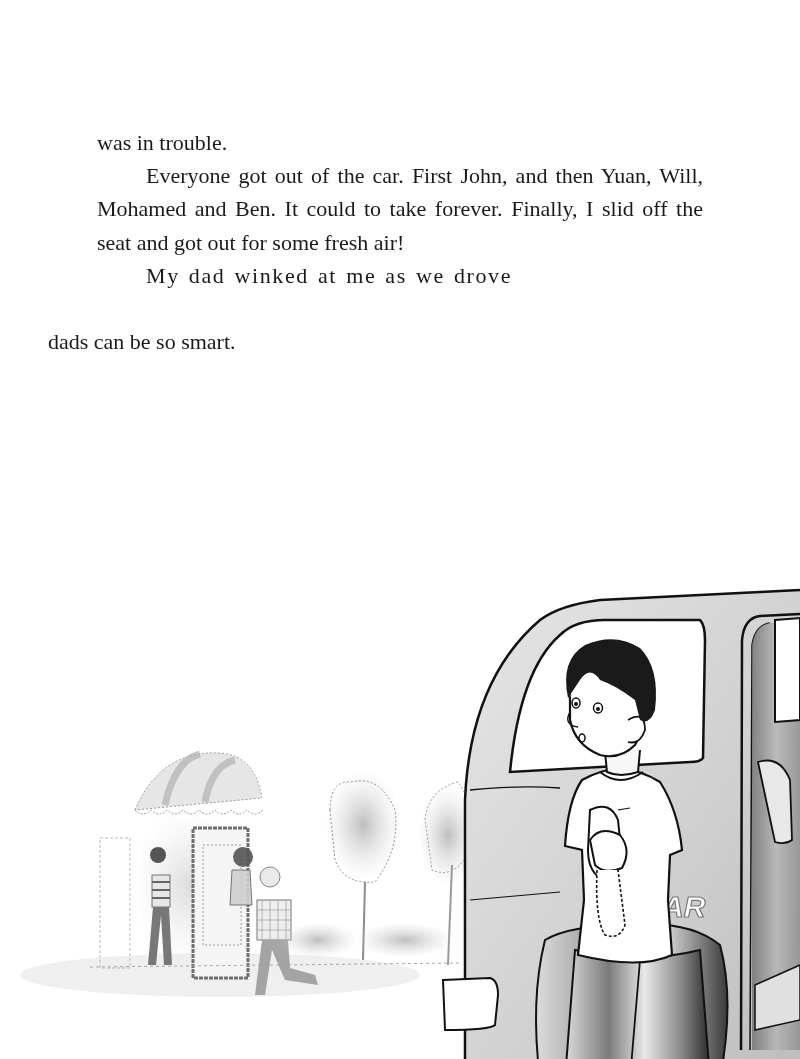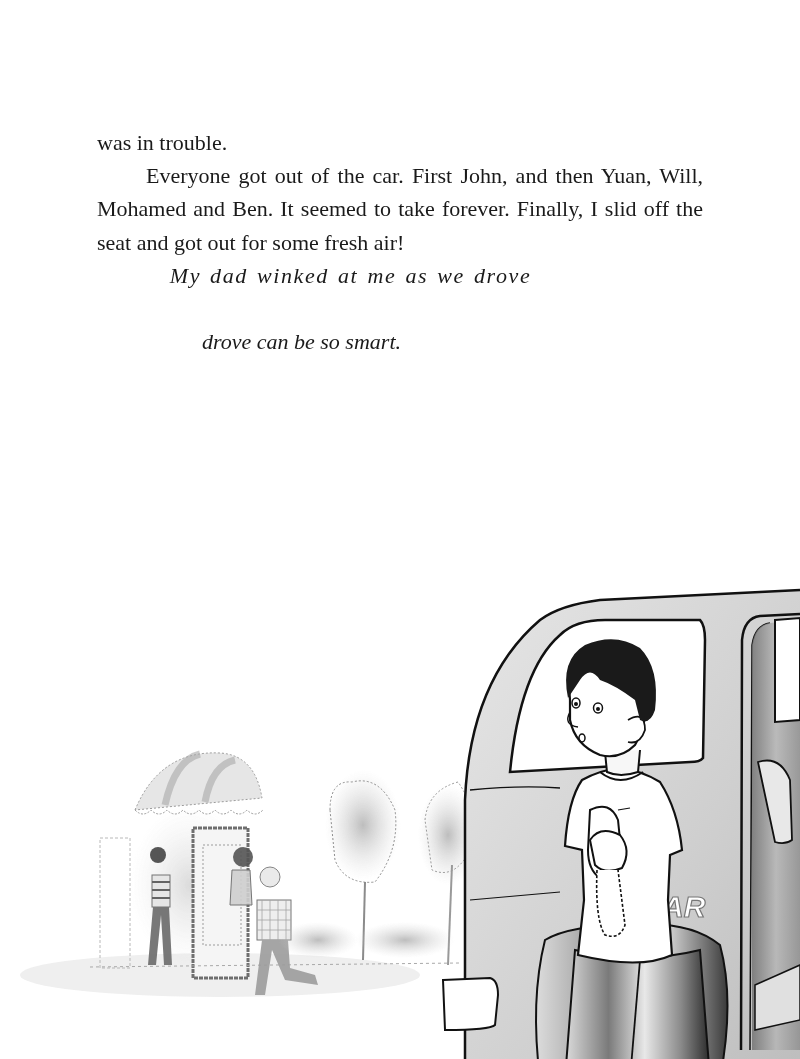--- a/index.html
+++ b/index.html
@@ -31,22 +31,21 @@
       text-align: justify;
       z-index: 2;
     }
     .para {
       margin: 0;
       text-indent: 49px;
     }
     .para.no-indent { text-indent: 0; }
     .para.narrow {
       width: 458px;
-      text-align: center;
-      font-style: italic;
+      text-align: left;
     }
     .para.narrow .wide-line {
       letter-spacing: 1.6px;
       word-spacing: 2px;
     }
     .illustration {
       position: absolute;
       left: 0;
       top: 580px;
       width: 800px;
@@ -56,25 +55,25 @@
     }
     .illustration svg { display: block; }
   </style>
 </head>
 <body>
 
 <div class="page">
 
   <div class="text-block">
     <p class="para no-indent">was in trouble.</p>
-    <p class="para">Everyone got out of the car. First John, and then Yuan, Will, Mohamed and Ben. It seemed to take forever. Finally, I slid off the seat and got out for some fresh air!</p>
+    <p class="para">Everyone got out of the car. First John, and then Yuan, Will, Mohamed and Ben. It could to take forever. Finally, I slid off the seat and got out for some fresh air!</p>
     <p class="para narrow">
       <span class="wide-line">My dad winked at me as we drove</span><br>
       <br>
-      <span style="margin-left:-49px">drove can be so smart.</span>
+      <span style="margin-left:-49px">dads can be so smart.</span>
     </p>
   </div>
 
   <div class="illustration">
     <svg width="800" height="499" viewBox="0 560 800 499" xmlns="http://www.w3.org/2000/svg">
       <defs>
         <radialGradient id="softShade" cx="50%" cy="50%" r="50%">
           <stop offset="0%" stop-color="#a9a9a9" stop-opacity="0.9"></stop>
           <stop offset="100%" stop-color="#d8d8d8" stop-opacity="0"></stop>
         </radialGradient>

